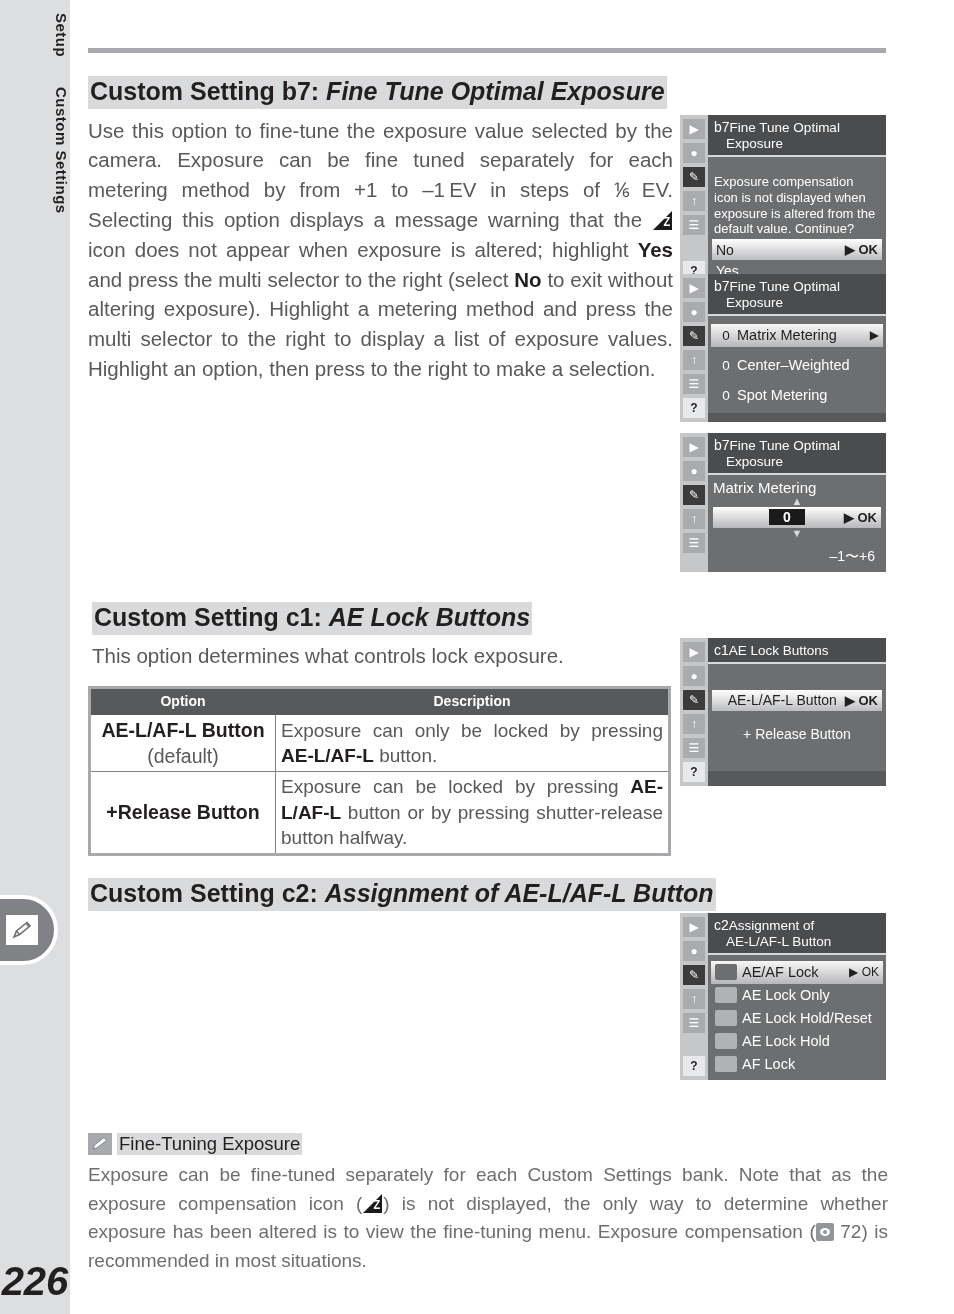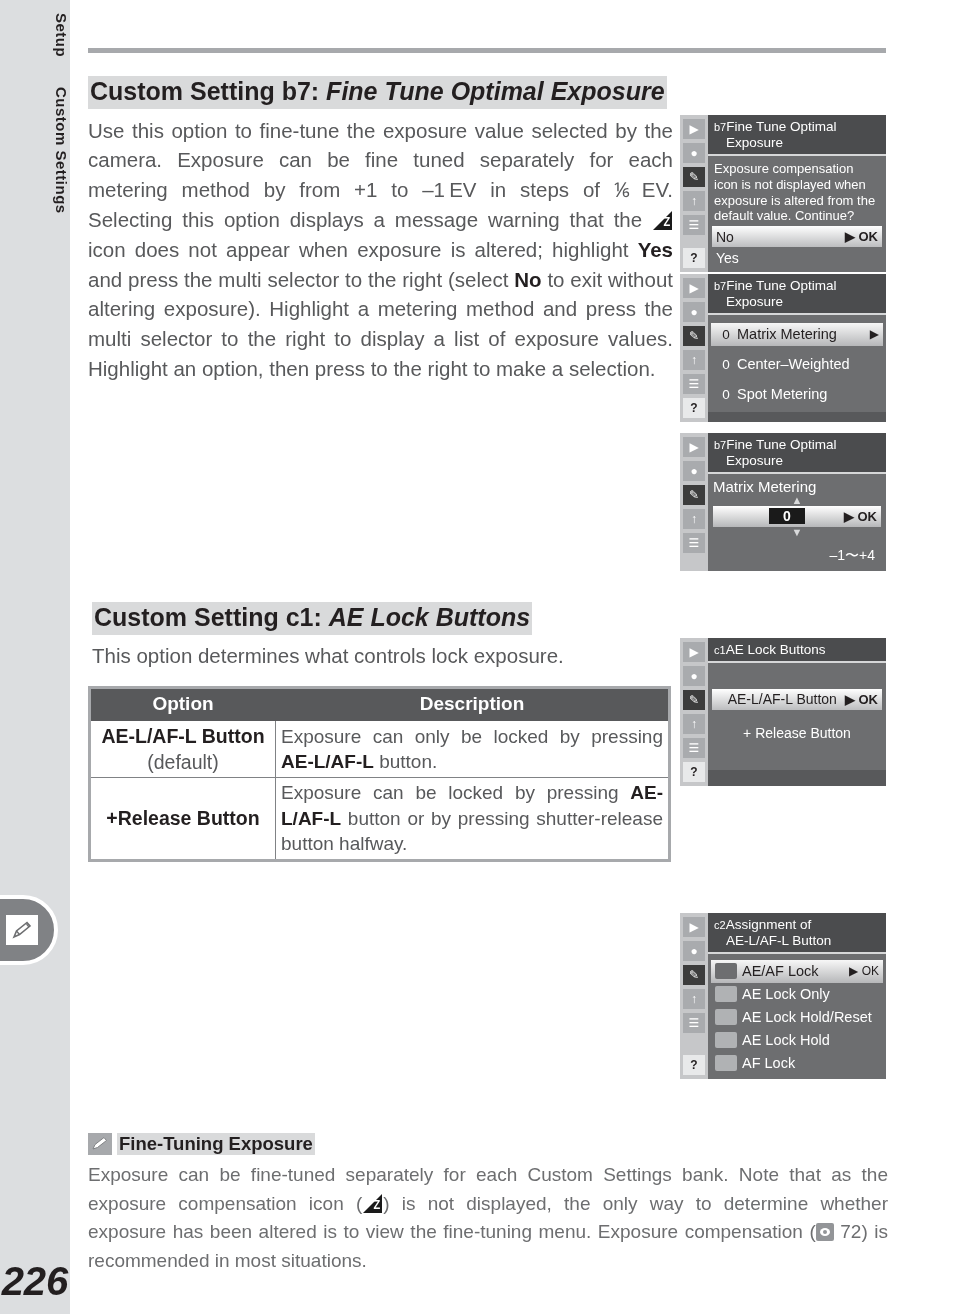--- a/index.html
+++ b/index.html
@@ -128,23 +128,23 @@
     background:#a9abae; color:#ffffff; font-size:12px;
   }
   .scr-rail .ic.sel { background:#3c3c3c; }
   .scr-rail .ic.help { background:#e8e9ea; color:#231f20; font-weight:bold; margin-top:auto; margin-bottom:4px; }
   .scr-main { flex:1; position:relative; }
   .scr-head {
     background:#4b4c4e; padding:4px 5px 3px 6px;
     font-size:13.5px; line-height:1.18; min-height:36px;
     border-bottom:2px solid #d6d7d8;
   }
-  .scr-head .num { font-size:11px; }
+  .scr-head .num { font-size:14px; }
   .scr-head .ln2 { display:block; padding-left:12px; }
-  .scr-body { background:#6d6e70; padding:5px 6px; }
+  .scr-body { background:#6d6e70; padding:17px 6px; }
 
   .msg { font-size:13px; line-height:1.22; }
   .row {
     display:flex; align-items:center; justify-content:space-between;
     font-size:14px; padding:1px 4px; min-height:21px;
   }
   .row.hl { background:linear-gradient(#ffffff,#bcbdbf); color:#231f20; }
   .row .ok { font-size:13px; font-weight:bold; }
 
   .menu-row {
@@ -185,41 +185,41 @@
   #sec-c1 { position:absolute; left:4px; top:602px; width:585px; }
   #sec-c1 .body-text { margin-top:6px; }
 
   .tbl {
     position:absolute; left:0; top:686px; width:583px;
     border-collapse:collapse; border:3px solid #a7a9ac;
     font-size:19px;
   }
   .tbl th {
     background:#58595b; color:#ffffff; font-weight:bold;
-    font-size:19px; padding:4px 0 5px; text-align:center;
+    font-size:14px; padding:4px 0 5px; text-align:center;
     border:1px solid #58595b;
   }
   .tbl td { border:1px solid #808285; padding:2px 5px; vertical-align:middle; line-height:1.34; }
   .tbl td.opt { width:186px; text-align:center; font-weight:bold; color:#231f20; font-size:19.5px; }
   .tbl td.opt .def { font-weight:normal; color:#58595b;margin-top:44px; }
   .tbl td.desc { text-align:justify; color:#58595b; }
 
   
   #sec-c2 { position:absolute; left:0; top:878px; width:585px; }
   #sec-c2 .body-text { margin-top:6px; }
 
   
   #tip { position:absolute; left:0; top:1133px; width:800px; }
   #tip .tip-head { display:flex; align-items:center; gap:5px; }
   #tip .pencil-ic {
     width:24px; height:22px; background:#a7a9ac;
     display:flex; align-items:center; justify-content:center;
   }
   #tip .tip-title {
-    font-size:18.5px; font-weight:bold; color:#231f20;
+    font-size:18.5px; font-weight:normal; color:#231f20;
     background:#d9dadb; padding:0 2px;
   }
   #tip .tip-body { margin-top:6px; font-size:19px; line-height:1.5; color:#6d6e70; text-align:justify; }
 </style>
 </head>
 <body>
 
 <div id="sidebar">
   <div id="side-setup">
     <span class="side-label" style="position:static;">Setup</span>
@@ -326,21 +326,21 @@
       <div class="scr-body" style="padding:4px 5px 2px;">
         <div style="font-size:15px;">Matrix Metering</div>
         <div class="stepper">
           <div class="tri">▲</div>
           <div class="bar">
             <span class="num">0</span>
             <span class="ok">▶ OK</span>
           </div>
           <div class="tri">▼</div>
         </div>
-        <div class="range">–1〜+4</div>
+        <div class="range">–1〜+6</div>
       </div>
     </div>
   </div>
 
   <div id="sec-c1">
     <div class="sec-title"><span>Custom Setting c1: </span><span class="ital">AE Lock Buttons</span></div>
     <p class="body-text" style="text-align:left;">This option determines what controls lock exposure.</p>
   </div>
 
   <table class="tbl">
@@ -386,20 +386,21 @@
           <span class="ok">▶ OK</span>
         </div>
         <div class="row" style="justify-content:center;margin-top:13px;">
           <span>+ Release Button</span>
         </div>
       </div>
     </div>
   </div>
 
   <div id="sec-c2">
+    <div class="sec-title"><span>Custom Setting c2: </span><span class="ital">Assignment of AE-L/AF-L Button</span></div>
   </div>
 
   <div class="screen" id="screen5">
     <div class="scr-rail">
       <div class="ic">▶</div>
       <div class="ic">●</div>
       <div class="ic sel">✎</div>
       <div class="ic">↑</div>
       <div class="ic">☰</div>
       <div class="ic help">?</div>

